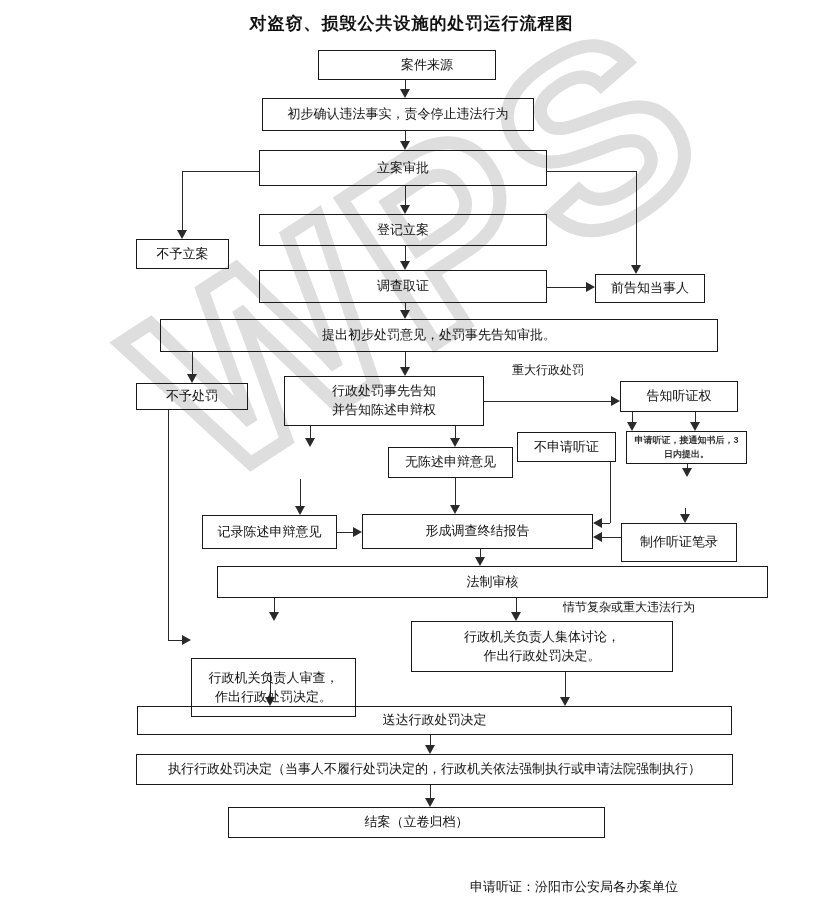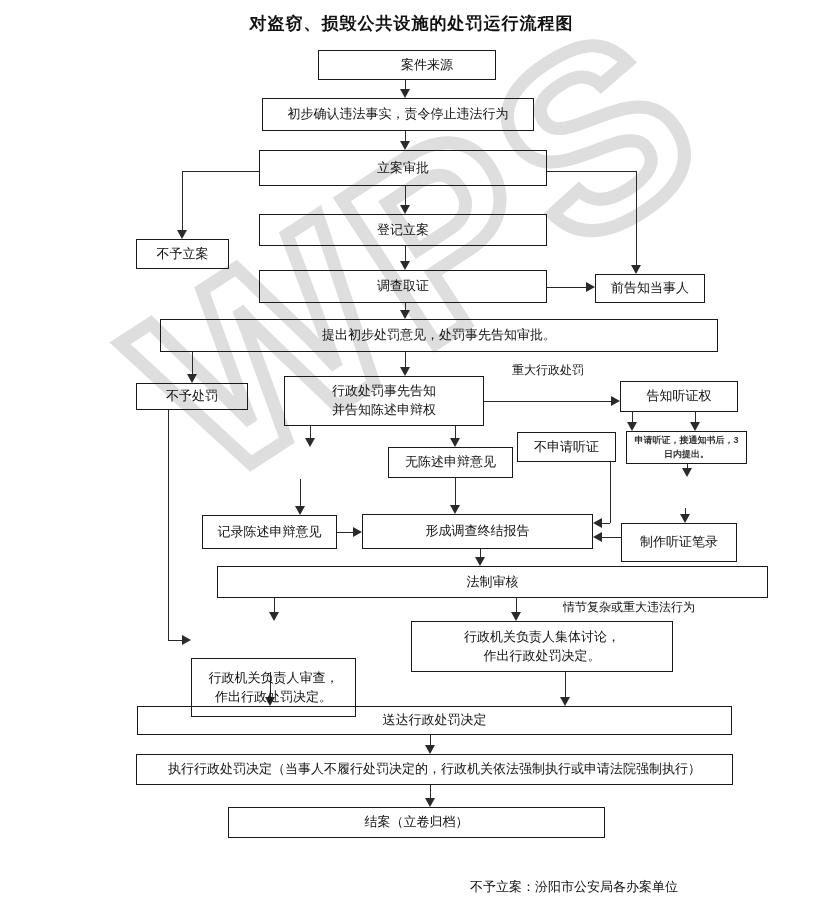--- a/index.html
+++ b/index.html
@@ -59,21 +59,21 @@
 作出行政处罚决定。</div>
   <div class="node" style="left:411px;top:621px;width:262px;height:51px;">行政机关负责人集体讨论，
 作出行政处罚决定。</div>
   <div class="node" style="left:137px;top:706px;width:595px;height:29px;">送达行政处罚决定</div>
   <div class="node" style="left:136px;top:754px;width:597px;height:31px;">执行行政处罚决定（当事人不履行处罚决定的，行政机关依法强制执行或申请法院强制执行）</div>
   <div class="node" style="left:228px;top:807px;width:377px;height:31px;">结案（立卷归档）</div>
 
   <div class="lbl" style="left:512px;top:362px;">重大行政处罚</div>
   <div class="lbl" style="left:563px;top:599px;">情节复杂或重大违法行为</div>
 
-  <div class="footer">不予立案：汾阳市公安局各办案单位</div>
+  <div class="footer">申请听证：汾阳市公安局各办案单位</div>
 
   <div class="v" style="left:405px;top:80px;height:9px;"></div>
   <div class="ad" style="left:400px;top:89px;"></div>
 
   <div class="v" style="left:405px;top:131px;height:10px;"></div>
   <div class="ad" style="left:400px;top:141px;"></div>
 
   <div class="h" style="left:182px;top:171px;width:77px;"></div>
   <div class="v" style="left:182px;top:171px;height:59px;"></div>
   <div class="ad" style="left:177px;top:230px;"></div>

